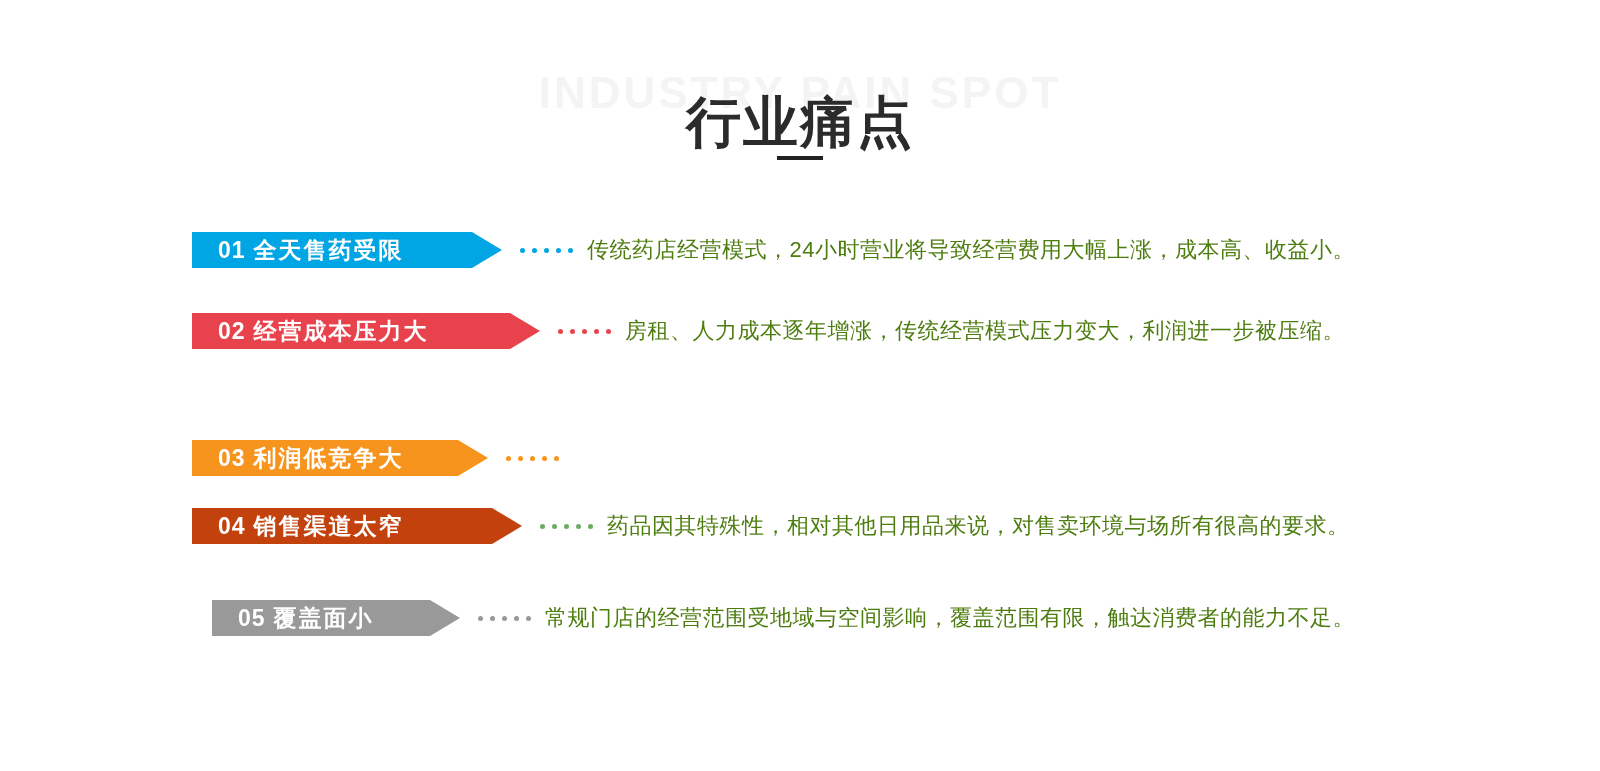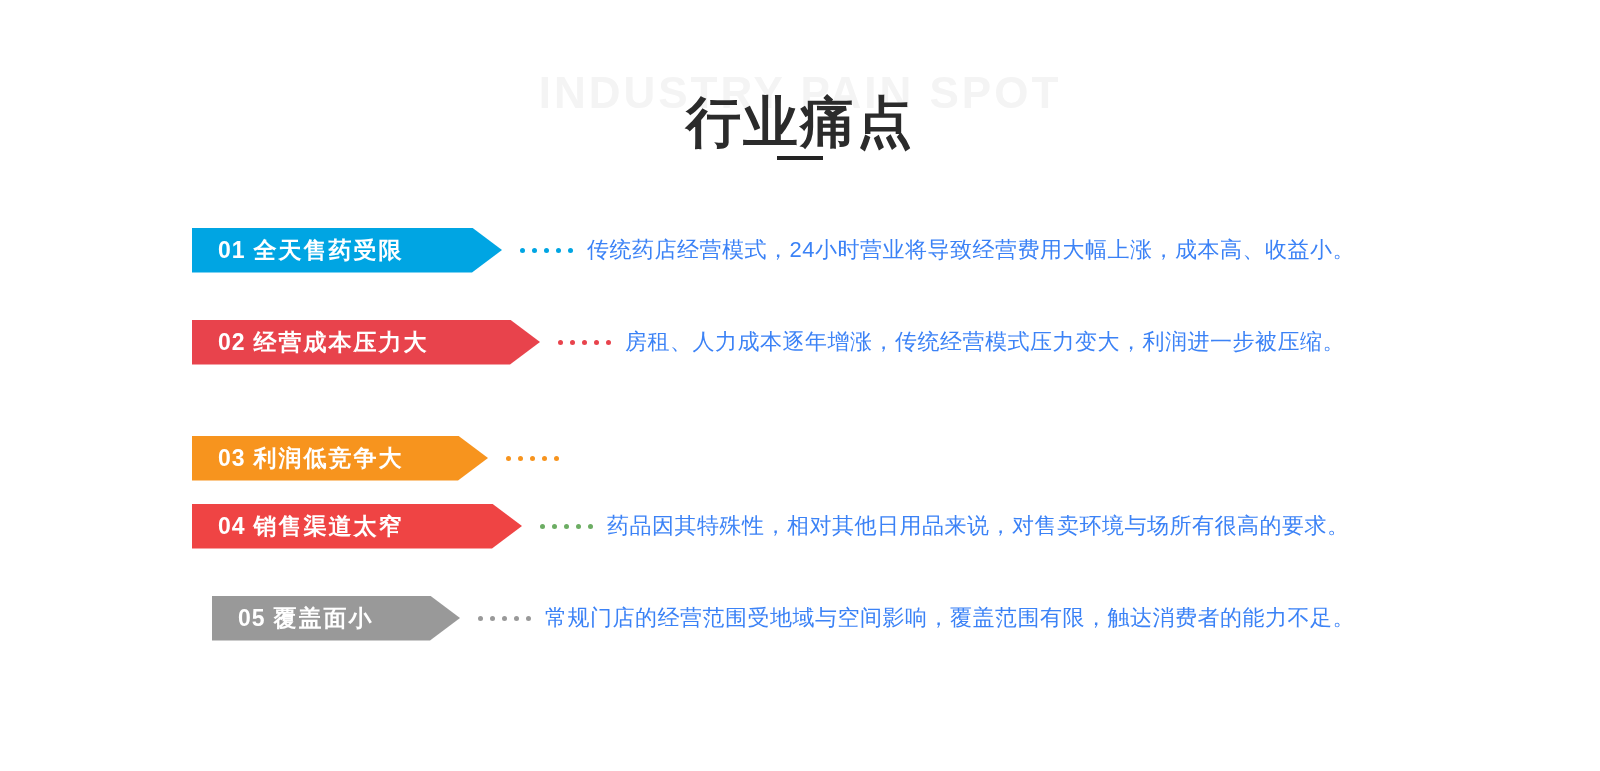--- a/index.html
+++ b/index.html
@@ -74,28 +74,28 @@
     height: 771px;
   }
   .row {
     position: absolute;
     left: 192px;
     height: 44px;
     display: flex;
     align-items: center;
   }
   .row-1 { top: 228px; }
-  .row-2 { top: 320px; }
+  .row-2 { top: 309px; }
   .row-3 { top: 436px; }
   .row-4 { top: 504px; }
   .row-5 { top: 596px; margin-left: 20px; }
 
   .banner {
     position: relative;
-    height: 45px;
+    height: 36px;
     display: flex;
     align-items: center;
     box-sizing: border-box;
     padding-left: 26px;
     padding-right: 46px;
     color: #ffffff;
     font-size: 23px;
     font-weight: bold;
     letter-spacing: 2px;
     white-space: nowrap;
@@ -116,21 +116,21 @@
   .dots .dot {
     width: 5px;
     height: 5px;
     border-radius: 50%;
     margin-right: 7px;
   }
   .dots .dot:last-child { margin-right: 0; }
 
   .desc {
     font-size: 22px;
-    color: #3b82f6;
+    color: #4d7c0f;
     letter-spacing: 0.5px;
     white-space: nowrap;
     font-weight: 400;
   }
 </style>
 </head>
 <body>
 
 <div class="slide">
 
@@ -176,21 +176,21 @@
         </div>
         <span class="dots">
           <span class="dot" style="background: rgb(247, 148, 30);"></span>
           <span class="dot" style="background: rgb(247, 148, 30);"></span>
           <span class="dot" style="background: rgb(247, 148, 30);"></span>
           <span class="dot" style="background: rgb(247, 148, 30);"></span>
           <span class="dot" style="background: rgb(247, 148, 30);"></span>
         </span>
       </div>
       <div class="row row-4">
-        <div class="banner" style="background: #ef4444; width: 330px;">
+        <div class="banner" style="background: #c2410c; width: 330px;">
           <span class="num">04</span>
           <span class="lab">销售渠道太窄</span>
         </div>
         <span class="dots">
           <span class="dot" style="background: rgb(108, 173, 99);"></span>
           <span class="dot" style="background: rgb(108, 173, 99);"></span>
           <span class="dot" style="background: rgb(108, 173, 99);"></span>
           <span class="dot" style="background: rgb(108, 173, 99);"></span>
           <span class="dot" style="background: rgb(108, 173, 99);"></span>
         </span>

